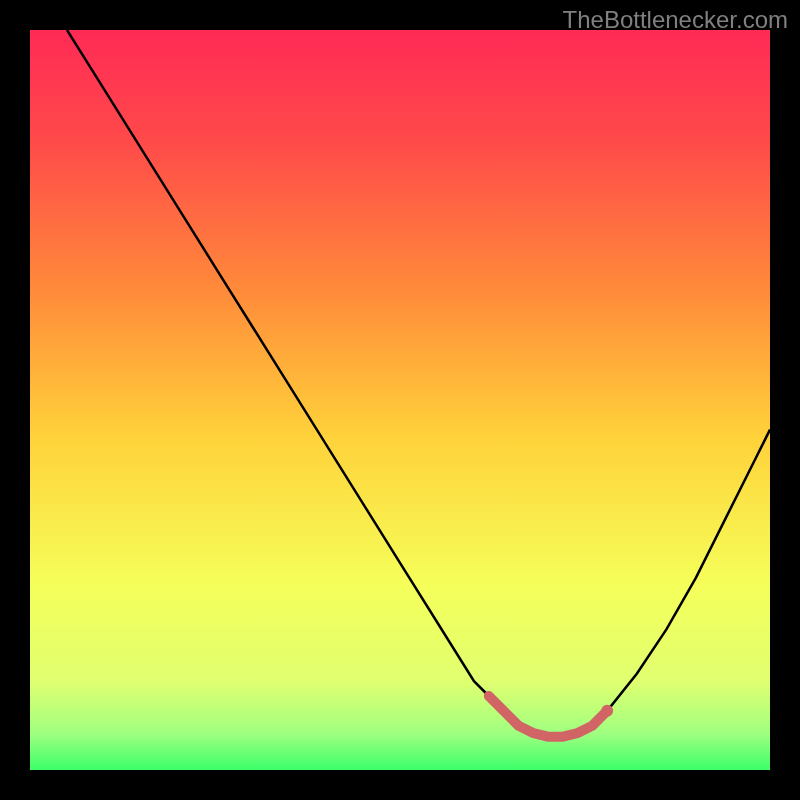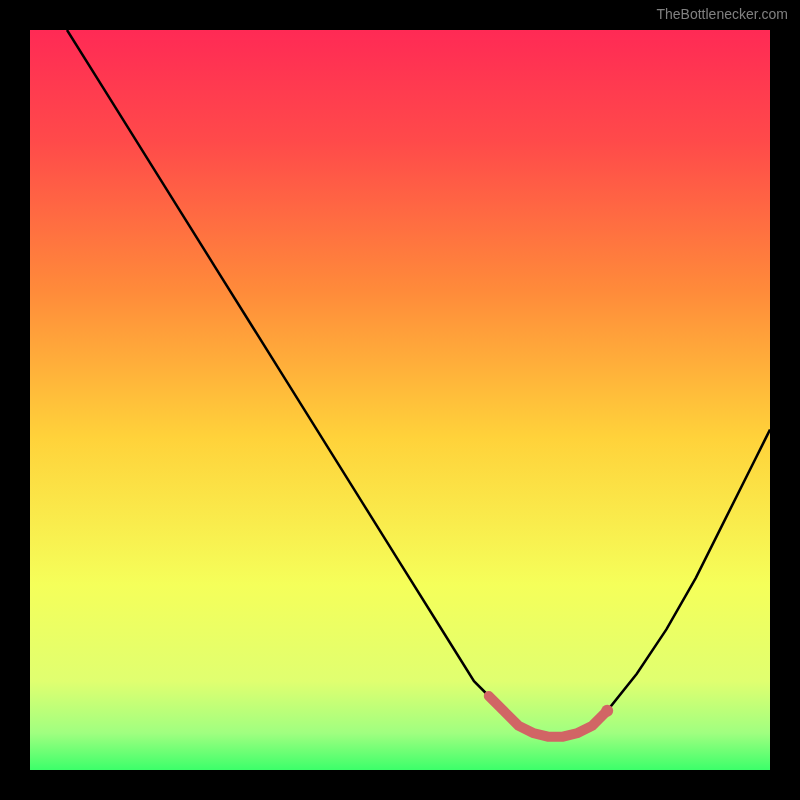--- a/index.html
+++ b/index.html
@@ -9,21 +9,21 @@
     height: 800px;
     background: #000;
     position: relative;
     font-family: Arial, sans-serif;
   }
   .watermark {
     position: absolute;
     top: 6px;
     right: 12px;
     color: #808080;
-    font-size: 14px;
+    font-size: 24px;
     font-weight: 500;
     z-index: 10;
   }
   .plot-frame {
     position: absolute;
     top: 30px;
     left: 30px;
     width: 740px;
     height: 740px;
     background: #000;

